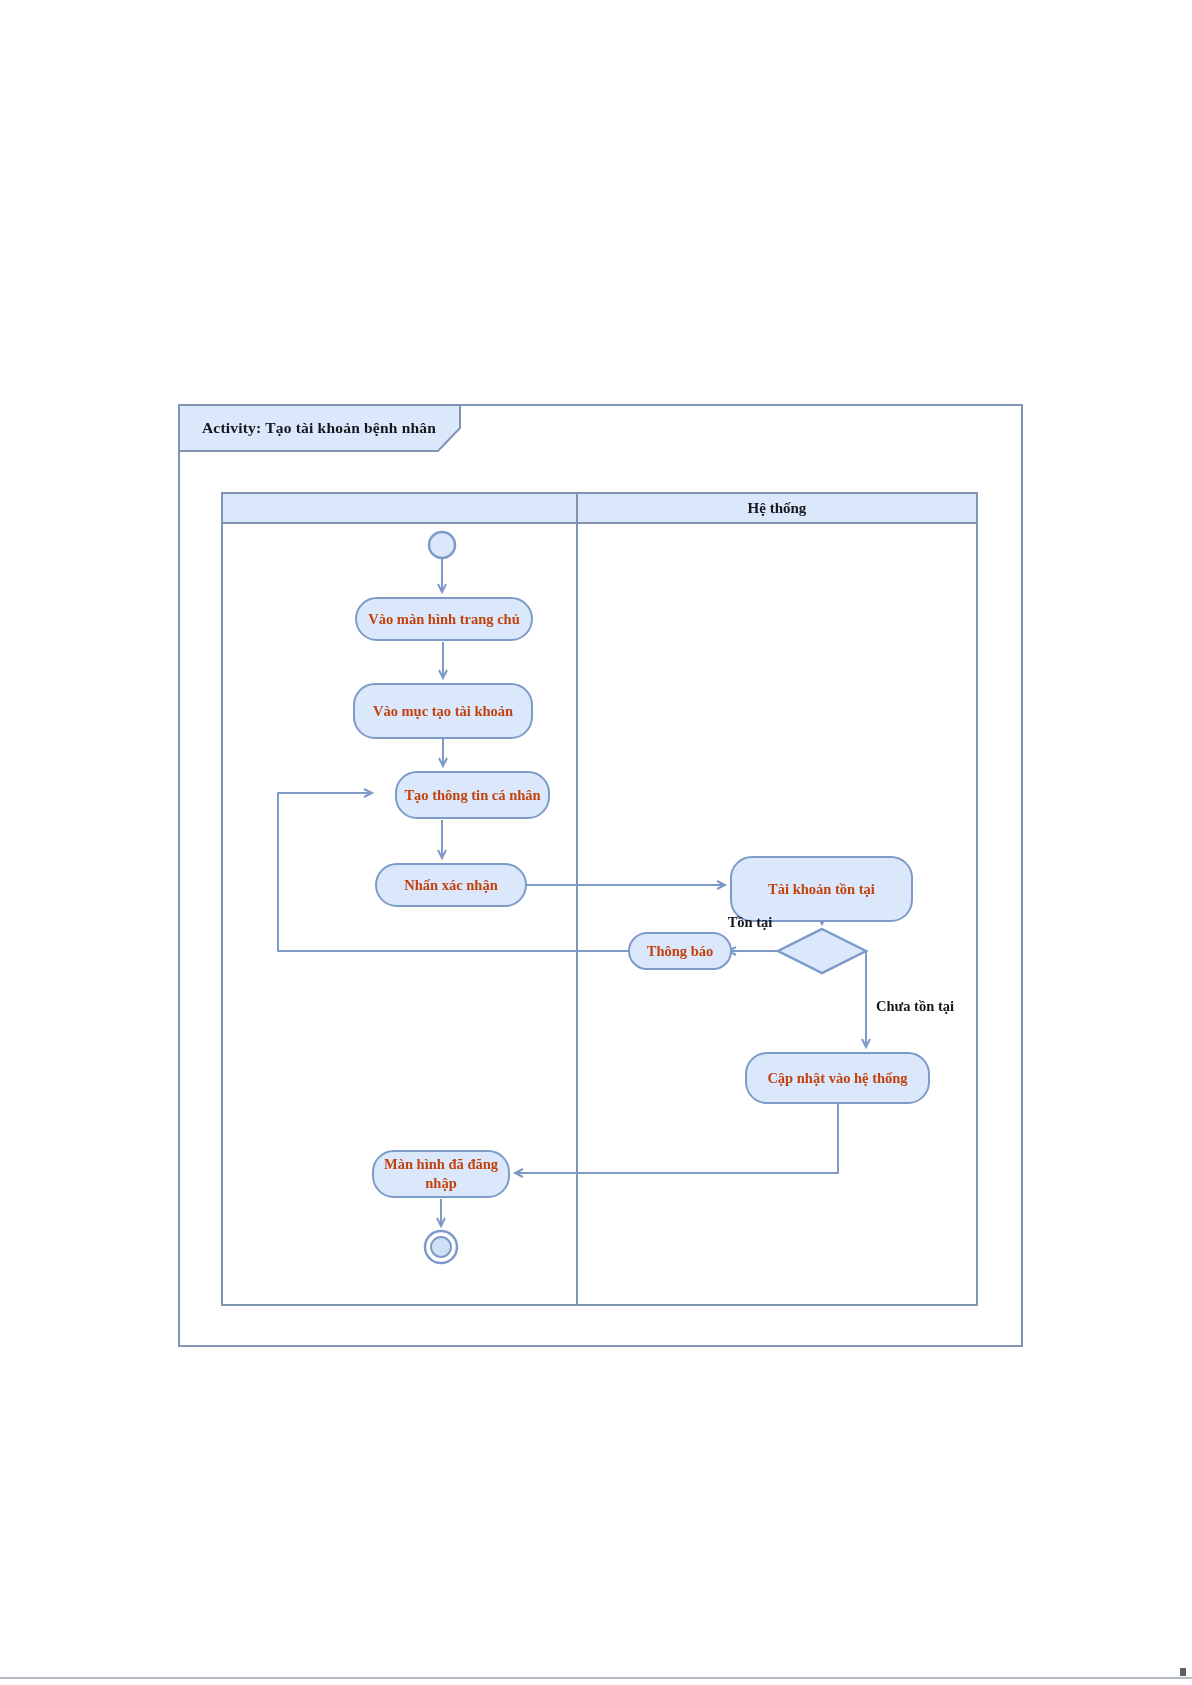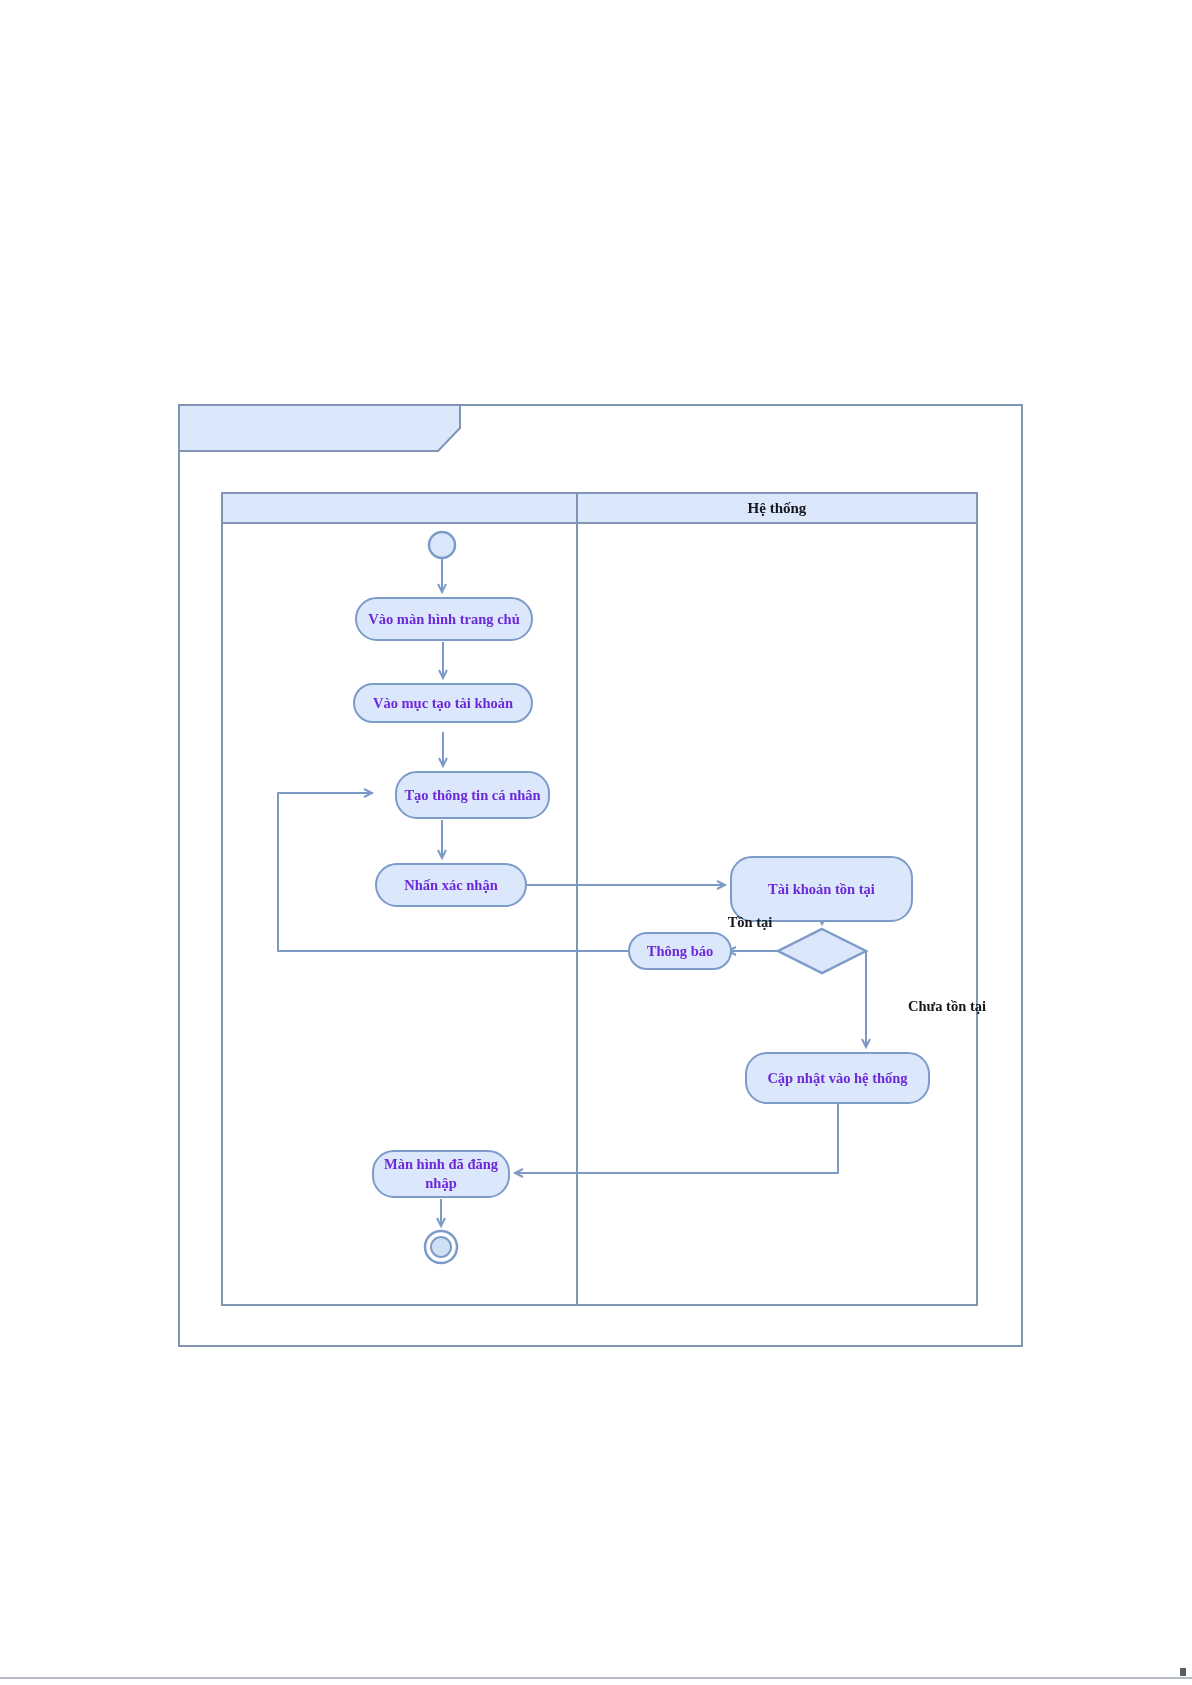--- a/index.html
+++ b/index.html
@@ -11,21 +11,21 @@
        display:flex;align-items:center;justify-content:center;
        font-weight:bold;font-size:15.5px;color:#15171c;letter-spacing:.2px;}
   .lane-header{position:absolute;top:493px;height:30px;z-index:3;
        display:flex;align-items:center;justify-content:center;
        font-weight:bold;font-size:15px;color:#15171c;}
   .lane-header.l1{left:222px;width:355px;}
   .lane-header.l2{left:577px;width:400px;}
   .node{position:absolute;box-sizing:border-box;z-index:3;
        background:#dbe8fb;border:2.5px solid #7d9bc9;border-radius:22px;
        display:flex;align-items:center;justify-content:center;text-align:center;
-       font-weight:bold;font-size:14.5px;line-height:1.3;color:#6d28d9;padding:9px 6px;}
+       font-weight:bold;font-size:14.5px;line-height:1.3;color:#c2410c;padding:9px 6px;}
   .edge-label{position:absolute;z-index:3;font-weight:bold;font-size:14.5px;color:#15171c;
        text-align:center;}
   .bottom-line{position:absolute;left:0;top:1677px;width:1192px;height:2px;
        background:#b6bcc4;z-index:1;}
   .bottom-mark{position:absolute;left:1180px;top:1668px;width:6px;height:8px;
        background:#5a5f66;z-index:1;}
 </style>
 </head>
 <body>
 
@@ -63,30 +63,31 @@
     <circle cx="442" cy="545" r="13" fill="#dbe8fb" stroke="#7d9bc9" stroke-width="2.5"></circle>
 
     <polygon points="822,929 866,951 822,973 778,951" fill="#dbe8fb" stroke="#7d9bc9" stroke-width="2.5"></polygon>
 
     <g>
       <circle cx="441" cy="1247" r="16" fill="#ffffff" stroke="#7d9bc9" stroke-width="2.5"></circle>
       <circle cx="441" cy="1247" r="10" fill="#cfe0f5" stroke="#7d9bc9" stroke-width="2"></circle>
     </g>
   </svg>
 
+  <div class="frame-title">Activity: Tạo tài khoản bệnh nhân</div>
 
   <div class="lane-header l2">Hệ thống</div>
 
   <div class="node" style="left:355px;top:597px;width:178px;height:44px;">Vào màn hình trang chủ</div>
-  <div class="node" style="left:353px;top:683px;width:180px;height:40px;">Vào mục tạo tài khoản</div>
+  <div class="node" style="left:353px;top:683px;width:180px;height:56px;">Vào mục tạo tài khoản</div>
   <div class="node" style="left:395px;top:771px;width:155px;height:48px;">Tạo thông tin cá nhân</div>
   <div class="node" style="left:375px;top:863px;width:152px;height:44px;">Nhấn xác nhận</div>
   <div class="node" style="left:730px;top:856px;width:183px;height:66px;">Tài khoản tồn tại</div>
   <div class="node" style="left:628px;top:932px;width:104px;height:38px;">Thông báo</div>
   <div class="node" style="left:745px;top:1052px;width:185px;height:52px;">Cập nhật vào hệ thống</div>
   <div class="node" style="left:372px;top:1150px;width:138px;height:48px;">Màn hình đã đăng nhập</div>
 
   <div class="edge-label" style="left:712px;top:914px;width:76px;">Tồn tại</div>
-  <div class="edge-label" style="left:876px;top:998px;width:110px;text-align:right;">Chưa tồn tại</div>
+  <div class="edge-label" style="left:876px;top:998px;width:110px;text-align:left;">Chưa tồn tại</div>
 
   <div class="bottom-line"></div>
   <div class="bottom-mark"></div>
 </div>
 
 </body></html>

